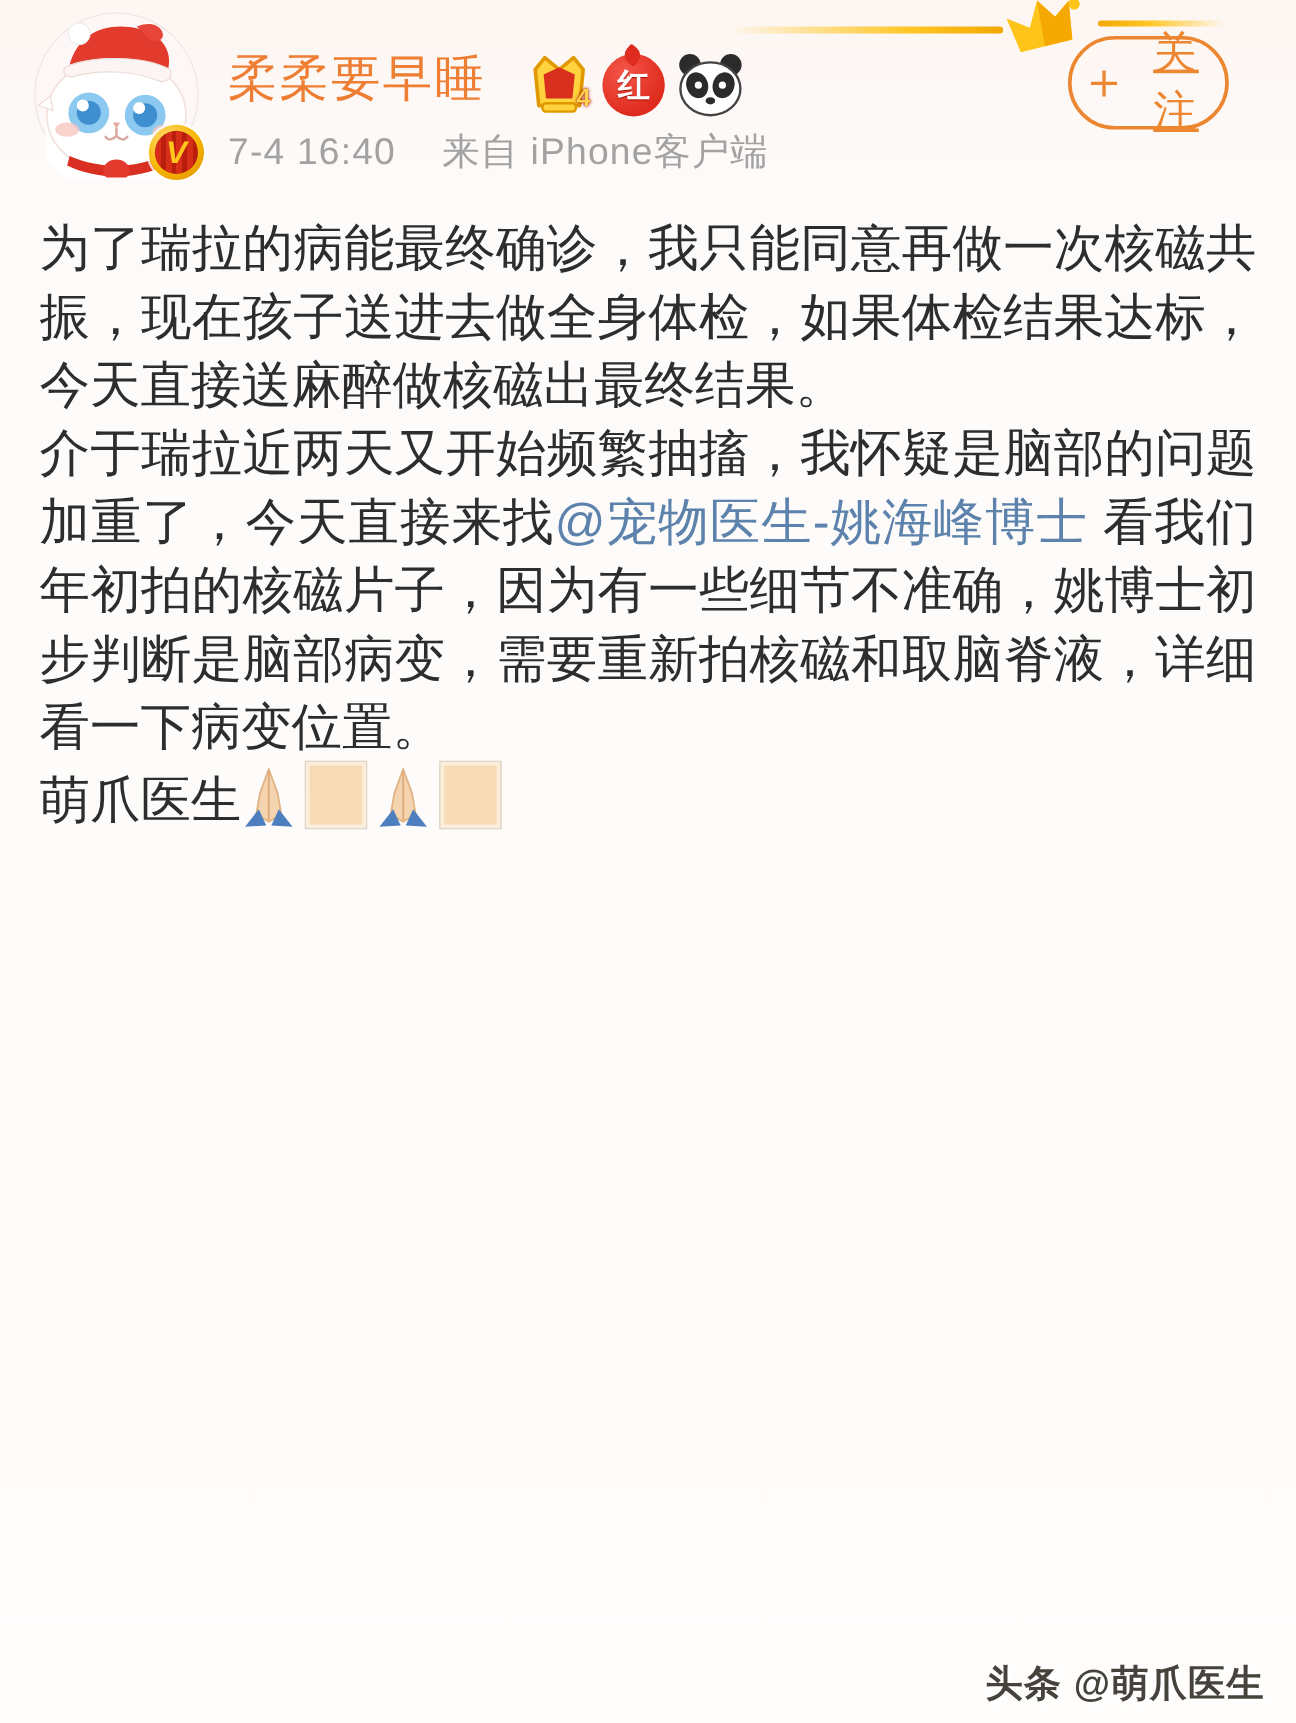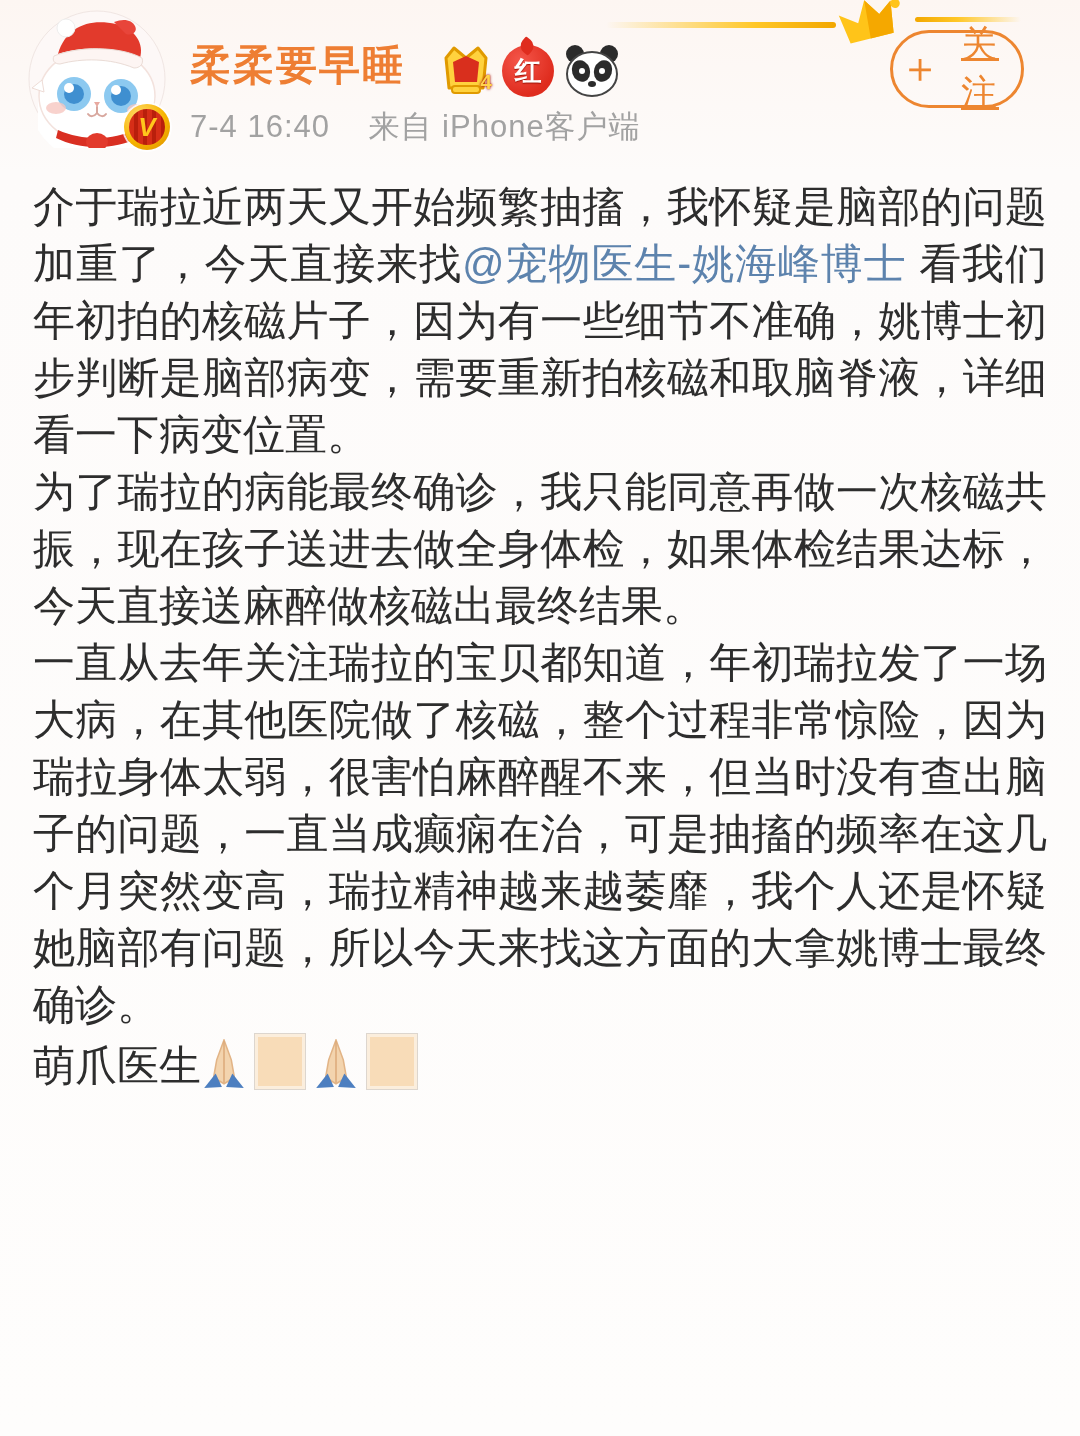--- a/index.html
+++ b/index.html
@@ -17,21 +17,21 @@
   
   .avatar{position:absolute;left:28px;top:10px;width:138px;height:138px;}
   .v-badge{position:absolute;right:-4px;bottom:-2px;width:46px;height:46px;border-radius:50%;
      background:radial-gradient(circle at 35% 30%,#ffdf77,#f7b500 55%,#d98b00);
      box-shadow:0 0 0 2px rgba(255,255,255,.8);display:flex;align-items:center;justify-content:center;}
   .v-badge .inner{width:36px;height:36px;border-radius:50%;
      background:repeating-linear-gradient(90deg,#d62e17 0 5px,#b91f0c 5px 9px);
      display:flex;align-items:center;justify-content:center;}
   .v-badge .v{color:#ffc61c;font-weight:bold;font-size:26px;line-height:1;font-style:italic;}
 
-  .username{position:absolute;left:190px;top:38px;font-size:41px;font-weight:700;color:#ee7e33;letter-spacing:2px;}
+  .username{position:absolute;left:190px;top:38px;font-size:41px;font-weight:400;color:#ee7e33;letter-spacing:2px;}
   .badge-row{position:absolute;left:440px;top:40px;height:62px;display:flex;align-items:center;gap:10px;}
 
   .crown-badge{position:relative;width:52px;height:58px;}
   .crown-badge .lvl{position:absolute;right:0px;bottom:6px;color:#ffd34d;font-weight:bold;font-size:21px;
      text-shadow:0 0 3px #a81000,0 0 1px #a81000;}
   .red-badge{position:relative;width:52px;height:52px;border-radius:50%;
      background:radial-gradient(circle at 35% 30%,#f4564a,#df2c1e 70%);
      display:flex;align-items:center;justify-content:center;}
   .red-badge::before{content:"";position:absolute;top:-6px;left:18px;width:14px;height:14px;
      background:#df2c1e;border-radius:2px 60% 2px 60%;transform:rotate(40deg);}
@@ -134,30 +134,30 @@
     <span>&nbsp;&nbsp;</span>
     <span>来自 iPhone客户端</span>
   </div>
 
   <button class="follow-btn">
     <span class="plus">＋</span>
     <span class="lbl">关注</span>
   </button>
 
   <div class="post-body">
+    <p>为了瑞拉的病能最终确诊，我只能同意再做一次核磁共振，现在孩子送进去做全身体检，如果体检结果达标，今天直接送麻醉做核磁出最终结果。</p>
     <p><span>介于瑞拉近两天又开始频繁抽搐，我怀疑是脑部的问题加重了，今天直接来找</span><a href="#" class="mention">@宠物医生-姚海峰博士</a><span> 看我们年初拍的核磁片子，因为有一些细节不准确，姚博士初步判断是脑部病变，需要重新拍核磁和取脑脊液，详细看一下病变位置。</span></p>
-    <p>为了瑞拉的病能最终确诊，我只能同意再做一次核磁共振，现在孩子送进去做全身体检，如果体检结果达标，今天直接送麻醉做核磁出最终结果。</p>
-    <p>一直从去年关注瑞拉的宝贝都知道，年初瑞拉发了一场大病，在其他医院做了核磁，整个过程非常惊险，因为瑞拉身体太弱，很害怕麻醉醒不来，但当时没有查出脑子的问题，一直当成癫痫在治，可是抽搐的频率在这几个月突然变高，瑞拉精神越来越萎靡，我个人还是怀疑她脑部有问题，所以今天来找这方面的大拿姚博士最终确诊。</p>
     <p><span>萌爪医生</span><svg class="pray" viewBox="0 0 40 48">
           <polygon points="20,1 27,20 30,37 20,43 10,37 13,20" fill="#f3d4ae" stroke="#e2b486" stroke-width="1.5"></polygon>
           <line x1="20" y1="2" x2="20" y2="42" stroke="#ddab7c" stroke-width="1.5"></line>
           <polygon points="1,47 12,33 18,46" fill="#4d7fc0"></polygon>
           <polygon points="39,47 28,33 22,46" fill="#4d7fc0"></polygon>
         </svg><span class="tofu-box"></span><svg class="pray" viewBox="0 0 40 48">
           <polygon points="20,1 27,20 30,37 20,43 10,37 13,20" fill="#f3d4ae" stroke="#e2b486" stroke-width="1.5"></polygon>
           <line x1="20" y1="2" x2="20" y2="42" stroke="#ddab7c" stroke-width="1.5"></line>
           <polygon points="1,47 12,33 18,46" fill="#4d7fc0"></polygon>
           <polygon points="39,47 28,33 22,46" fill="#4d7fc0"></polygon>
         </svg><span class="tofu-box"></span></p>
   </div>
 
+  <div class="watermark">头条 @萌爪医生</div>
 
 </div>
 
 </body></html>

